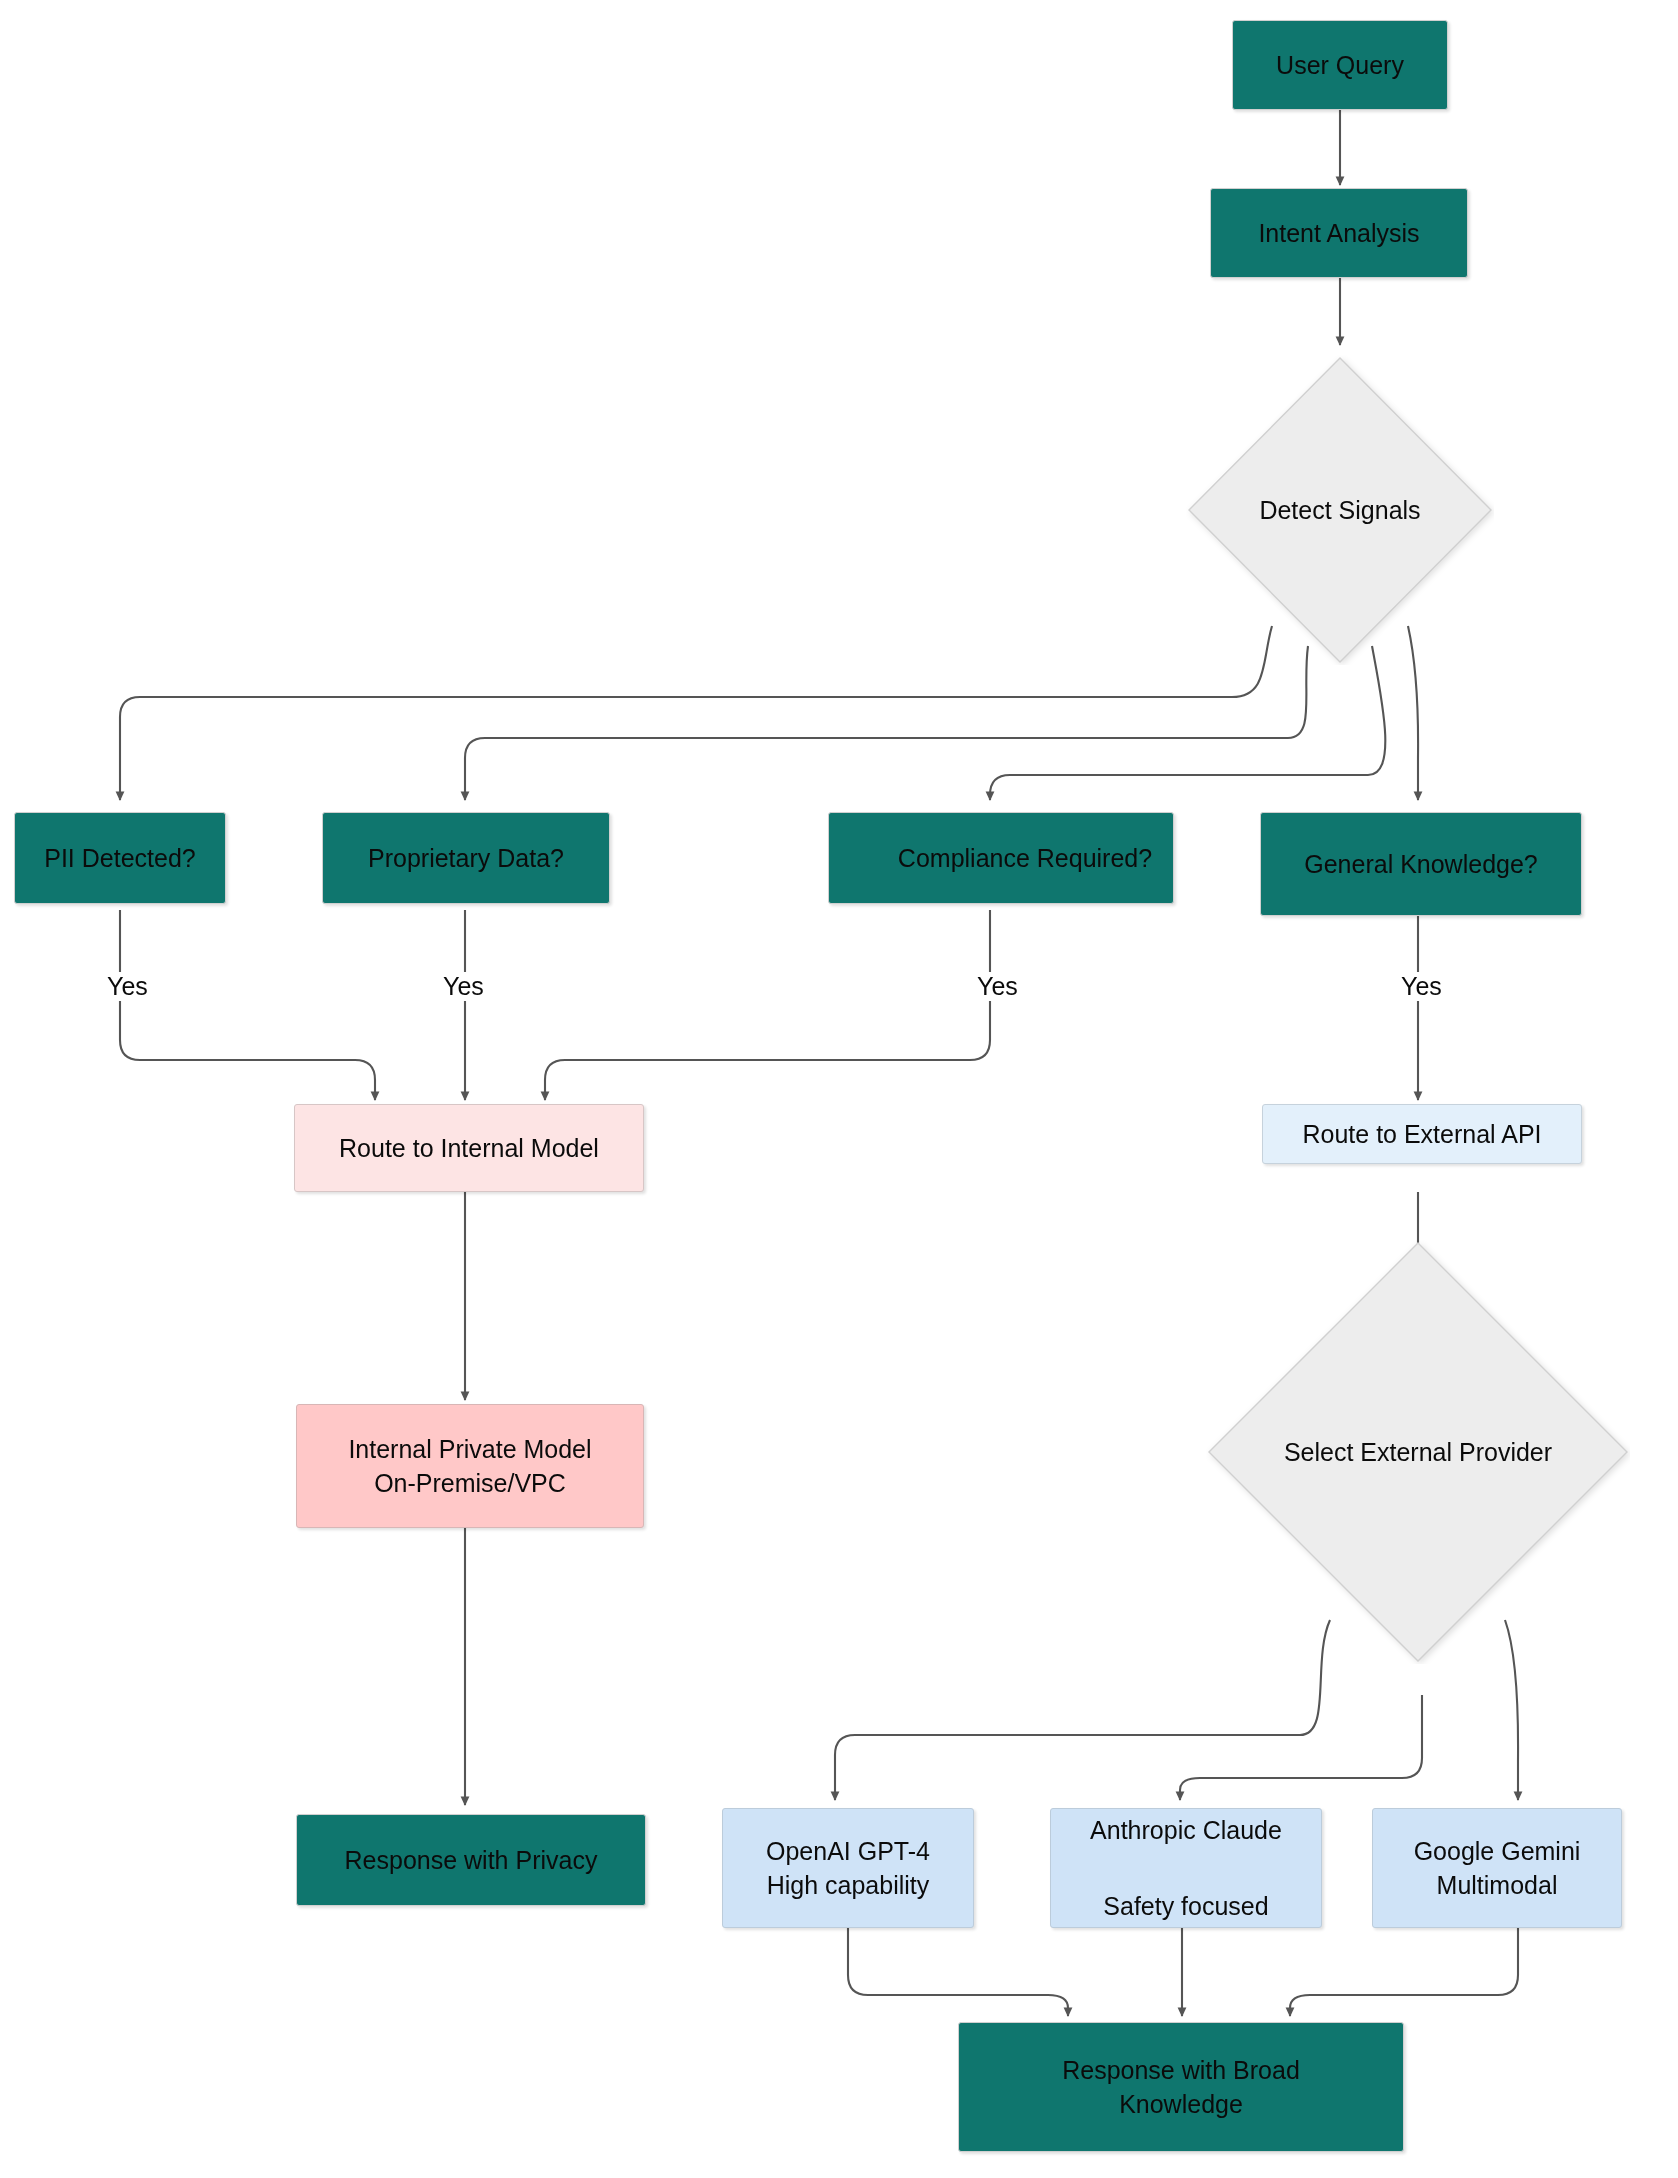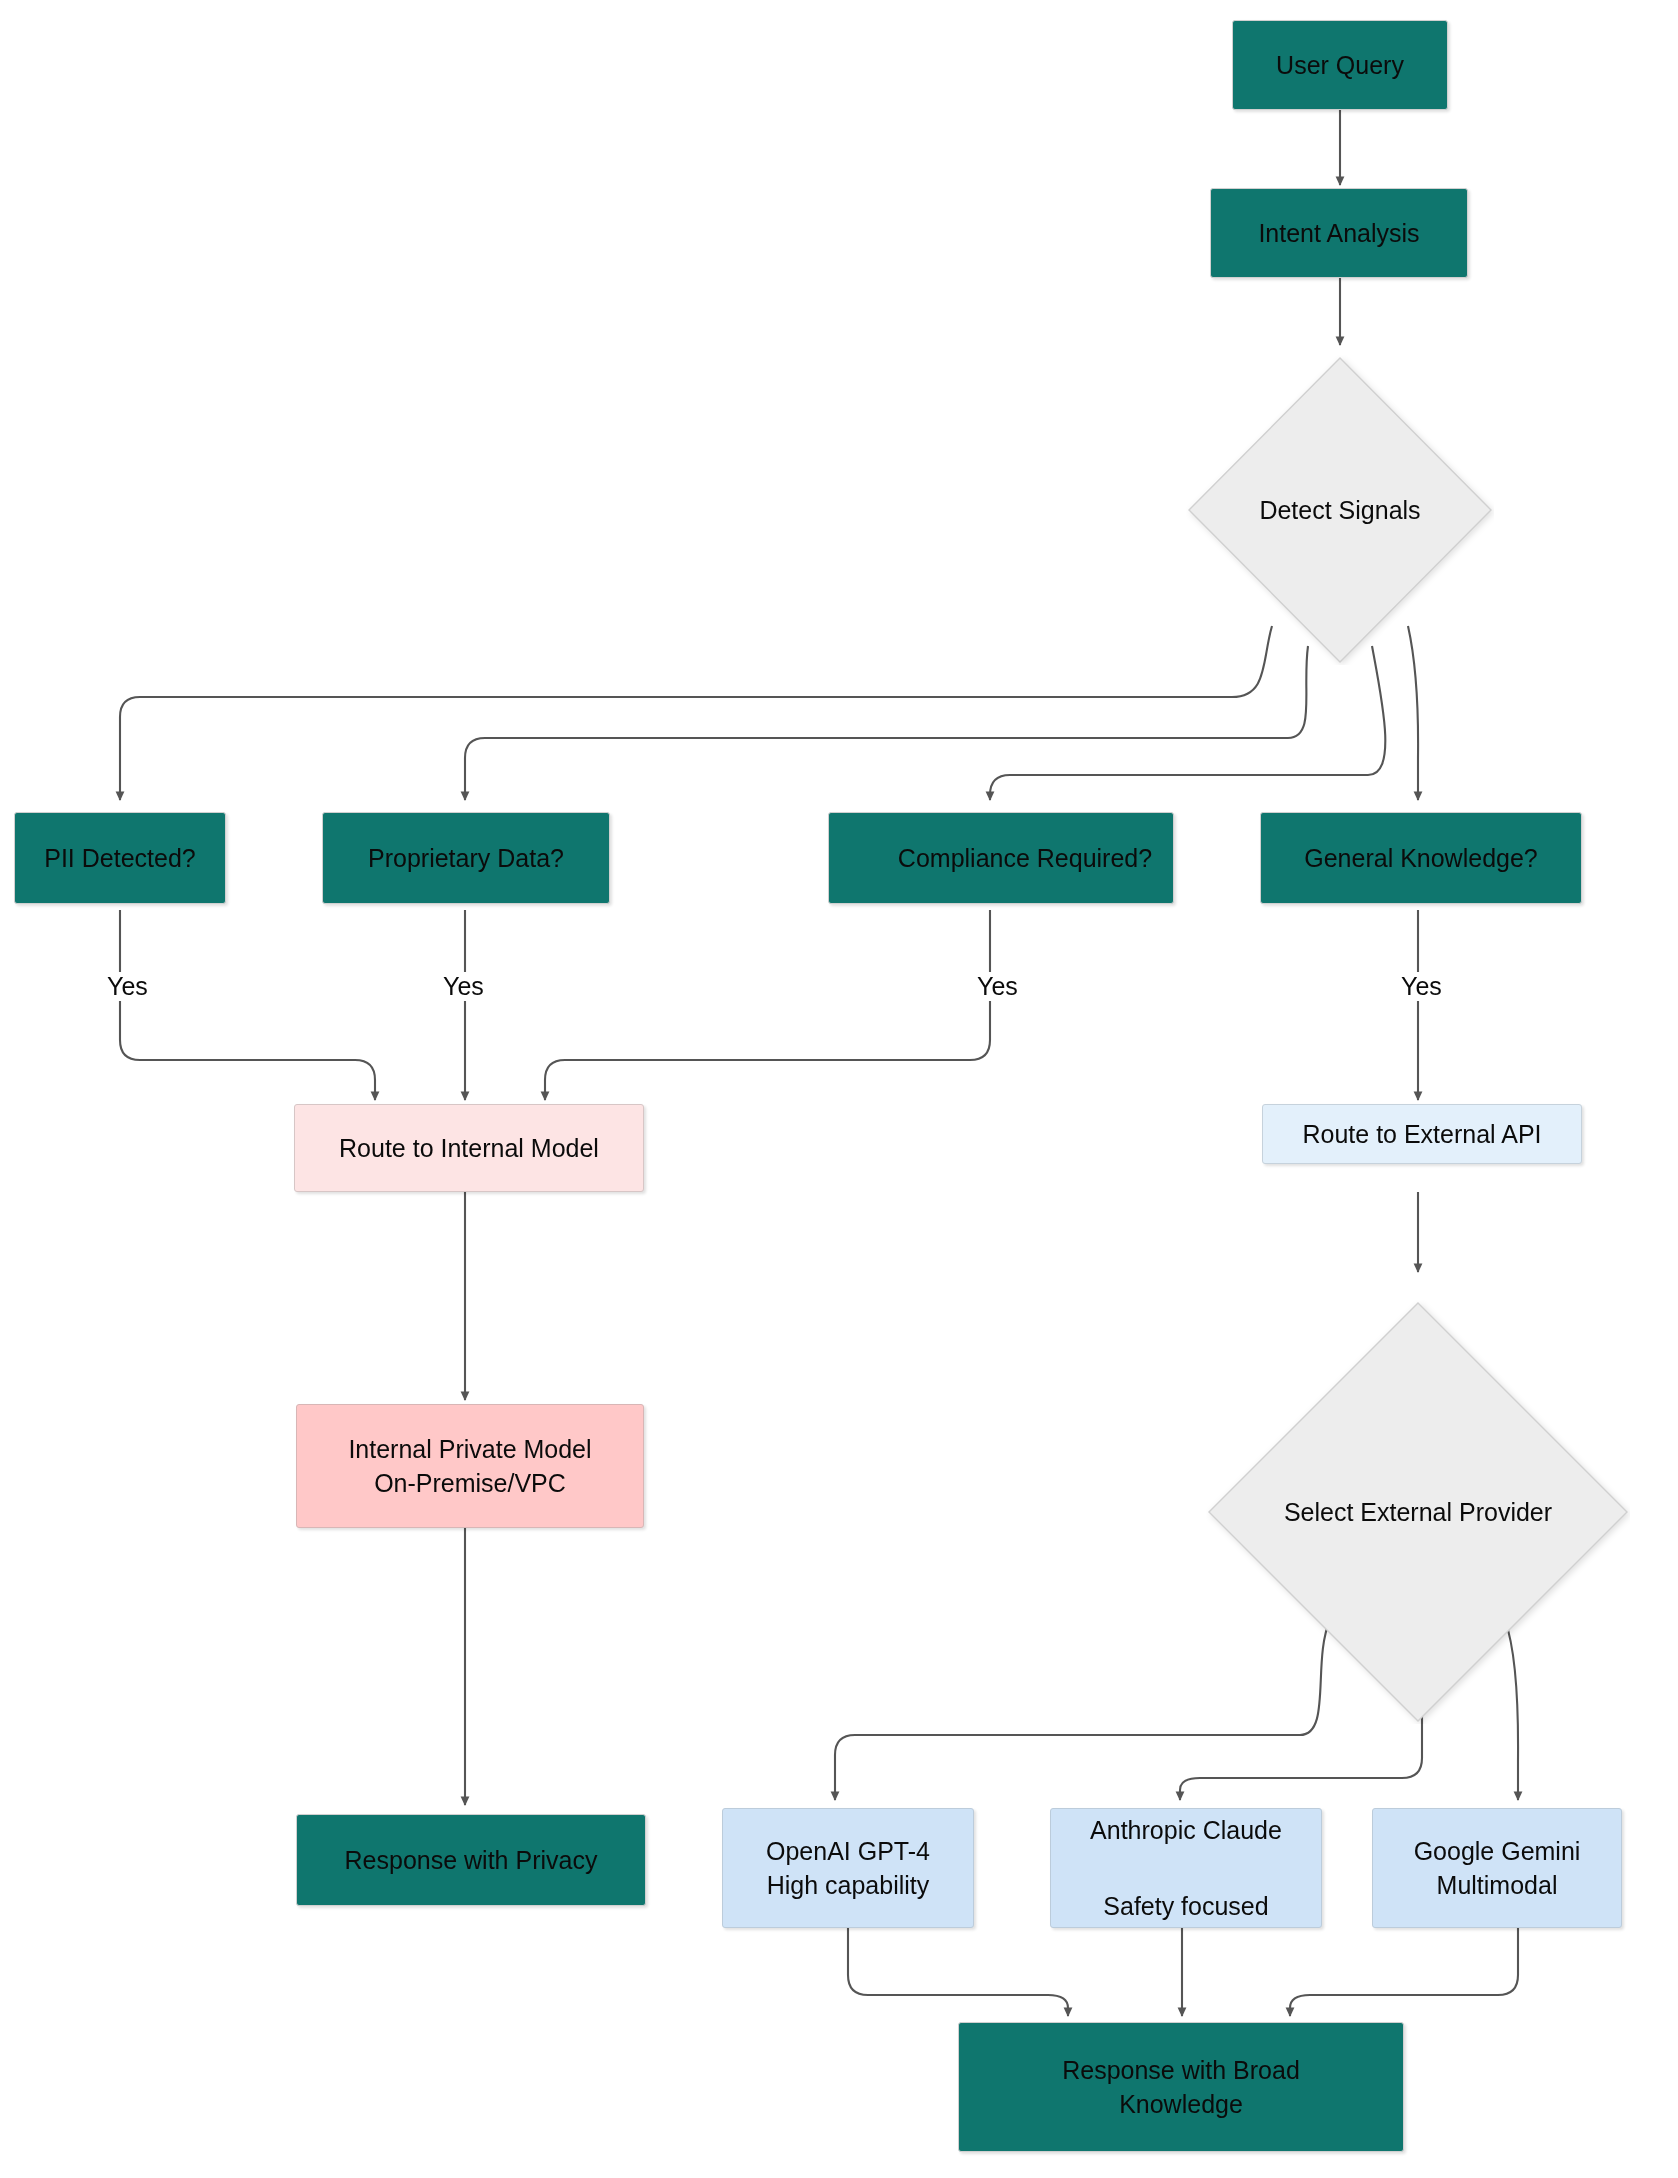--- a/index.html
+++ b/index.html
@@ -143,21 +143,21 @@
   </div>
 
   <div class="node box gray" style="left:322px; top:812px; width:288px; height:92px; font-size:25px;">
     <span>Proprietary Data?</span>
   </div>
 
   <div class="node box gray" style="left:828px; top:812px; width:346px; height:92px; font-size:25px;padding-left:48px;">
     <span>Compliance Required?</span>
   </div>
 
-  <div class="node box gray" style="left:1260px; top:812px; width:322px; height:92px; font-size:25px;">
+  <div class="node box gray" style="left:1260px; top:812px; width:322px; height:104px; font-size:25px;">
     <span>General Knowledge?</span>
   </div>
 
   <div class="edge-label" style="left:104px; top:972px; font-size:25px;">
     <span>Yes</span>
   </div>
   <div class="edge-label" style="left:440px; top:972px; font-size:25px;">
     <span>Yes</span>
   </div>
   <div class="edge-label" style="left:974px; top:972px; font-size:25px;">
@@ -173,21 +173,21 @@
 
   <div class="node box bluel" style="left:1262px; top:1104px; width:320px; height:60px; font-size:25px;">
     <span>Route to External API</span>
   </div>
 
   <div class="node box pinkd" style="left:296px; top:1404px; width:348px; height:124px; font-size:25px; flex-direction:column;">
     <span class="nl">Internal Private Model</span>
     <span class="nl">On-Premise/VPC</span>
   </div>
 
-  <div class="diamond-wrap" style="left:1206px; top:1300px; width:424px; height:424px;">
+  <div class="diamond-wrap" style="left:1206px; top:1240px; width:424px; height:424px;">
     <svg class="diamond-shape" viewBox="0 0 424 424">
       <polygon points="212,3 421,212 212,421 3,212" fill="#ededed" stroke="#d0d0d0" stroke-width="1.4" style="filter: drop-shadow(2px 2px 3px rgba(0,0,0,0.12));"></polygon>
     </svg>
     <div class="diamond-label" style="font-size:25px;">
       <span>Select External Provider</span>
     </div>
   </div>
 
   <div class="node box gray" style="left:296px; top:1814px; width:350px; height:92px; font-size:25px;">
     <span>Response with Privacy</span>

